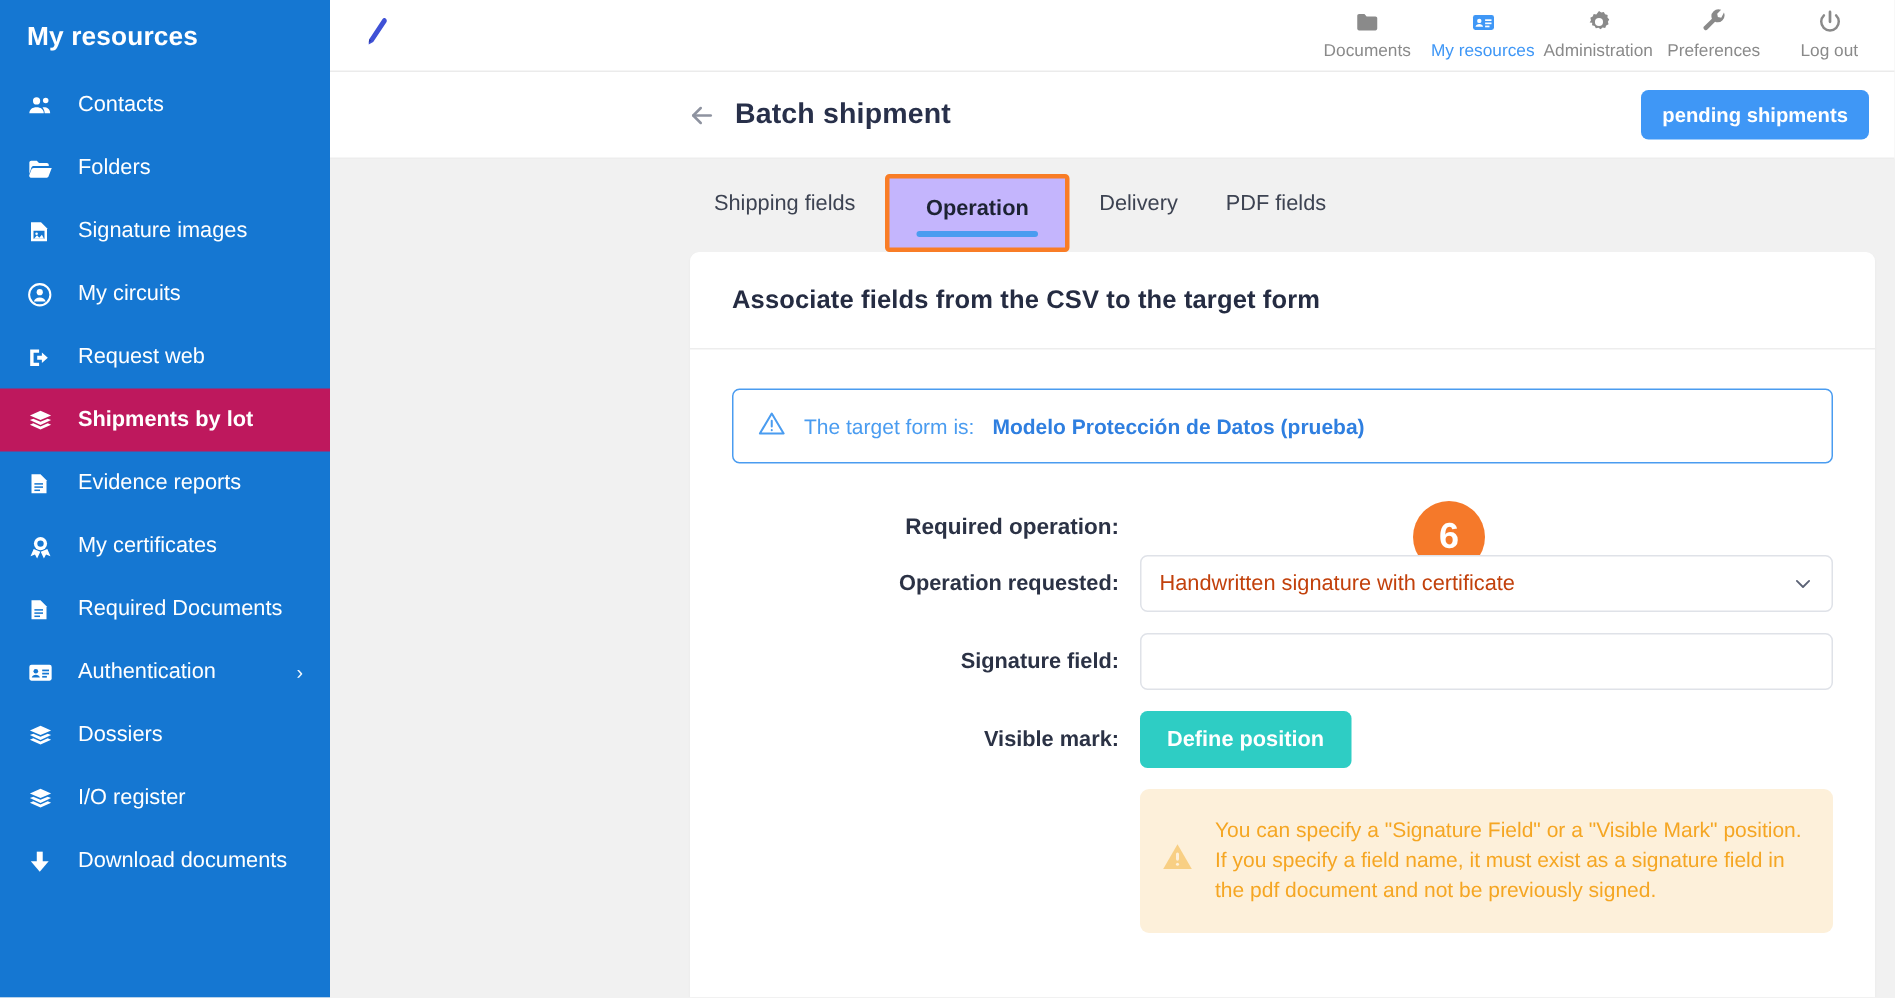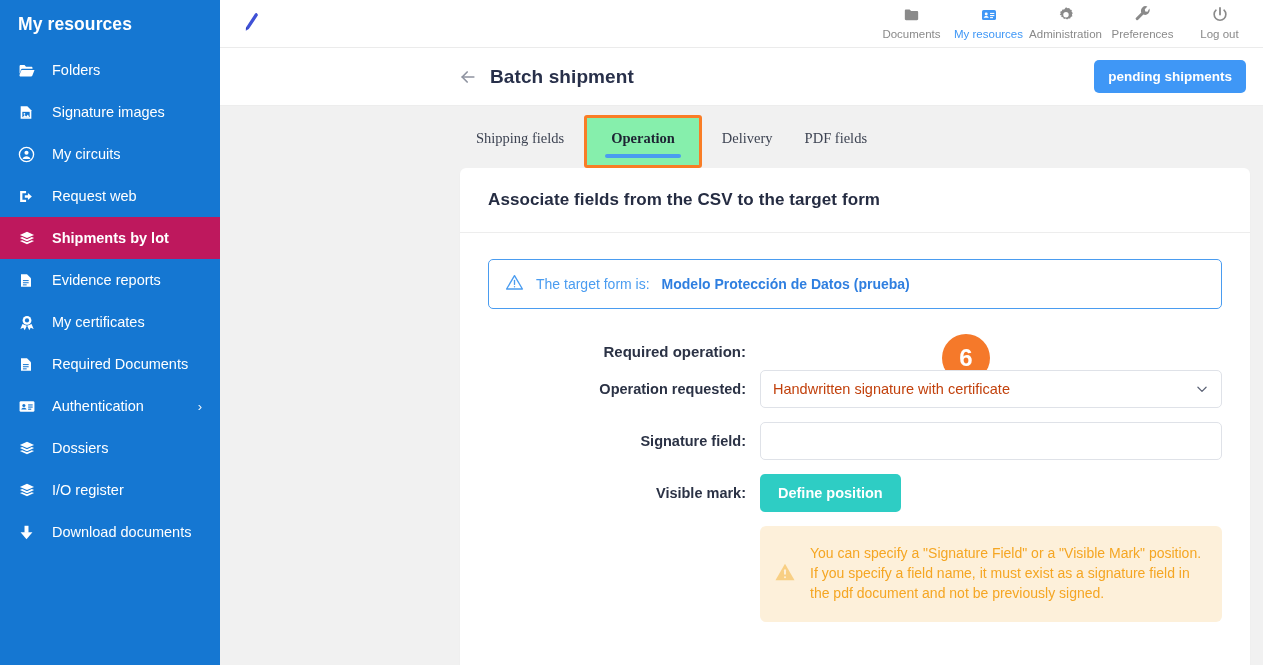--- a/index.html
+++ b/index.html
@@ -88,29 +88,29 @@
     padding: 9px 14px; cursor: pointer;
     font-family: "Liberation Sans", sans-serif;
   }
 
   
   .tabs-wrap {
     background: #f1f1f1; height: 62px; min-height: 62px;
     display: flex; align-items: flex-end;
     padding-left: 240px;
   }
-  .tabs { display: flex; align-items: center; gap: 0; font-family: Liberation Serif, serif; }
+  .tabs { display: flex; align-items: flex-start; gap: 0; }
   .tab {
     font-size: 14.5px; color: #3d4352;
     padding: 12px 16px 18px 16px; cursor: pointer;
     background: transparent; position: relative;
   }
   .tab.selected {
     font-weight: bold; color: #1d2333;
-    background: #86efac;
+    background: #c4b5fd;
     border: 3px solid #f97d26;
     border-radius: 3px;
     padding: 12px 24px 18px 24px;
     margin: 0 4px;
   }
   .tab.selected .tab-underline {
     position: absolute; left: 18px; right: 18px; bottom: 7px;
     height: 4px; background: #4a9cf0; border-radius: 2px;
   }
 
@@ -216,20 +216,31 @@
   }
 </style>
 </head>
 <body>
 
 <div class="app">
 
   <aside class="sidebar">
     <div class="sidebar-title">My resources</div>
 
+    <div class="nav-item">
+      <span class="ico">
+        <svg width="17" height="17" viewBox="0 0 24 24" fill="#ffffff">
+            <circle cx="9" cy="7.5" r="3.4"></circle>
+            <path d="M2.2 19c0-3.6 3-5.6 6.8-5.6s6.8 2 6.8 5.6z"></path>
+            <circle cx="17.6" cy="7" r="2.6"></circle>
+            <path d="M14.6 13.6c3.4-.6 7.2.9 7.2 5.4h-5.2c0-2.2-.8-3.9-2-5.4z"></path>
+          </svg>
+      </span>
+      <span>Contacts</span>
+    </div>
 
     <div class="nav-item">
       <span class="ico">
         <svg width="18" height="17" viewBox="0 0 24 24" fill="#ffffff">
             <path d="M1.5 6.2c0-1 .8-1.8 1.8-1.8h5.2l2.1 2.2h7.4c1 0 1.8.8 1.8 1.8v1H5.6c-1 0-1.9.6-2.2 1.6L1.5 17z"></path>
             <path d="M5.6 11.4h17L19.6 19c-.3.9-1.1 1.4-2 1.4H3c-1.1 0-1.9-1.1-1.6-2.2l2-5.2c.2-.9 1.1-1.6 2.2-1.6z"></path>
           </svg>
       </span>
       <span>Folders</span>
     </div>

